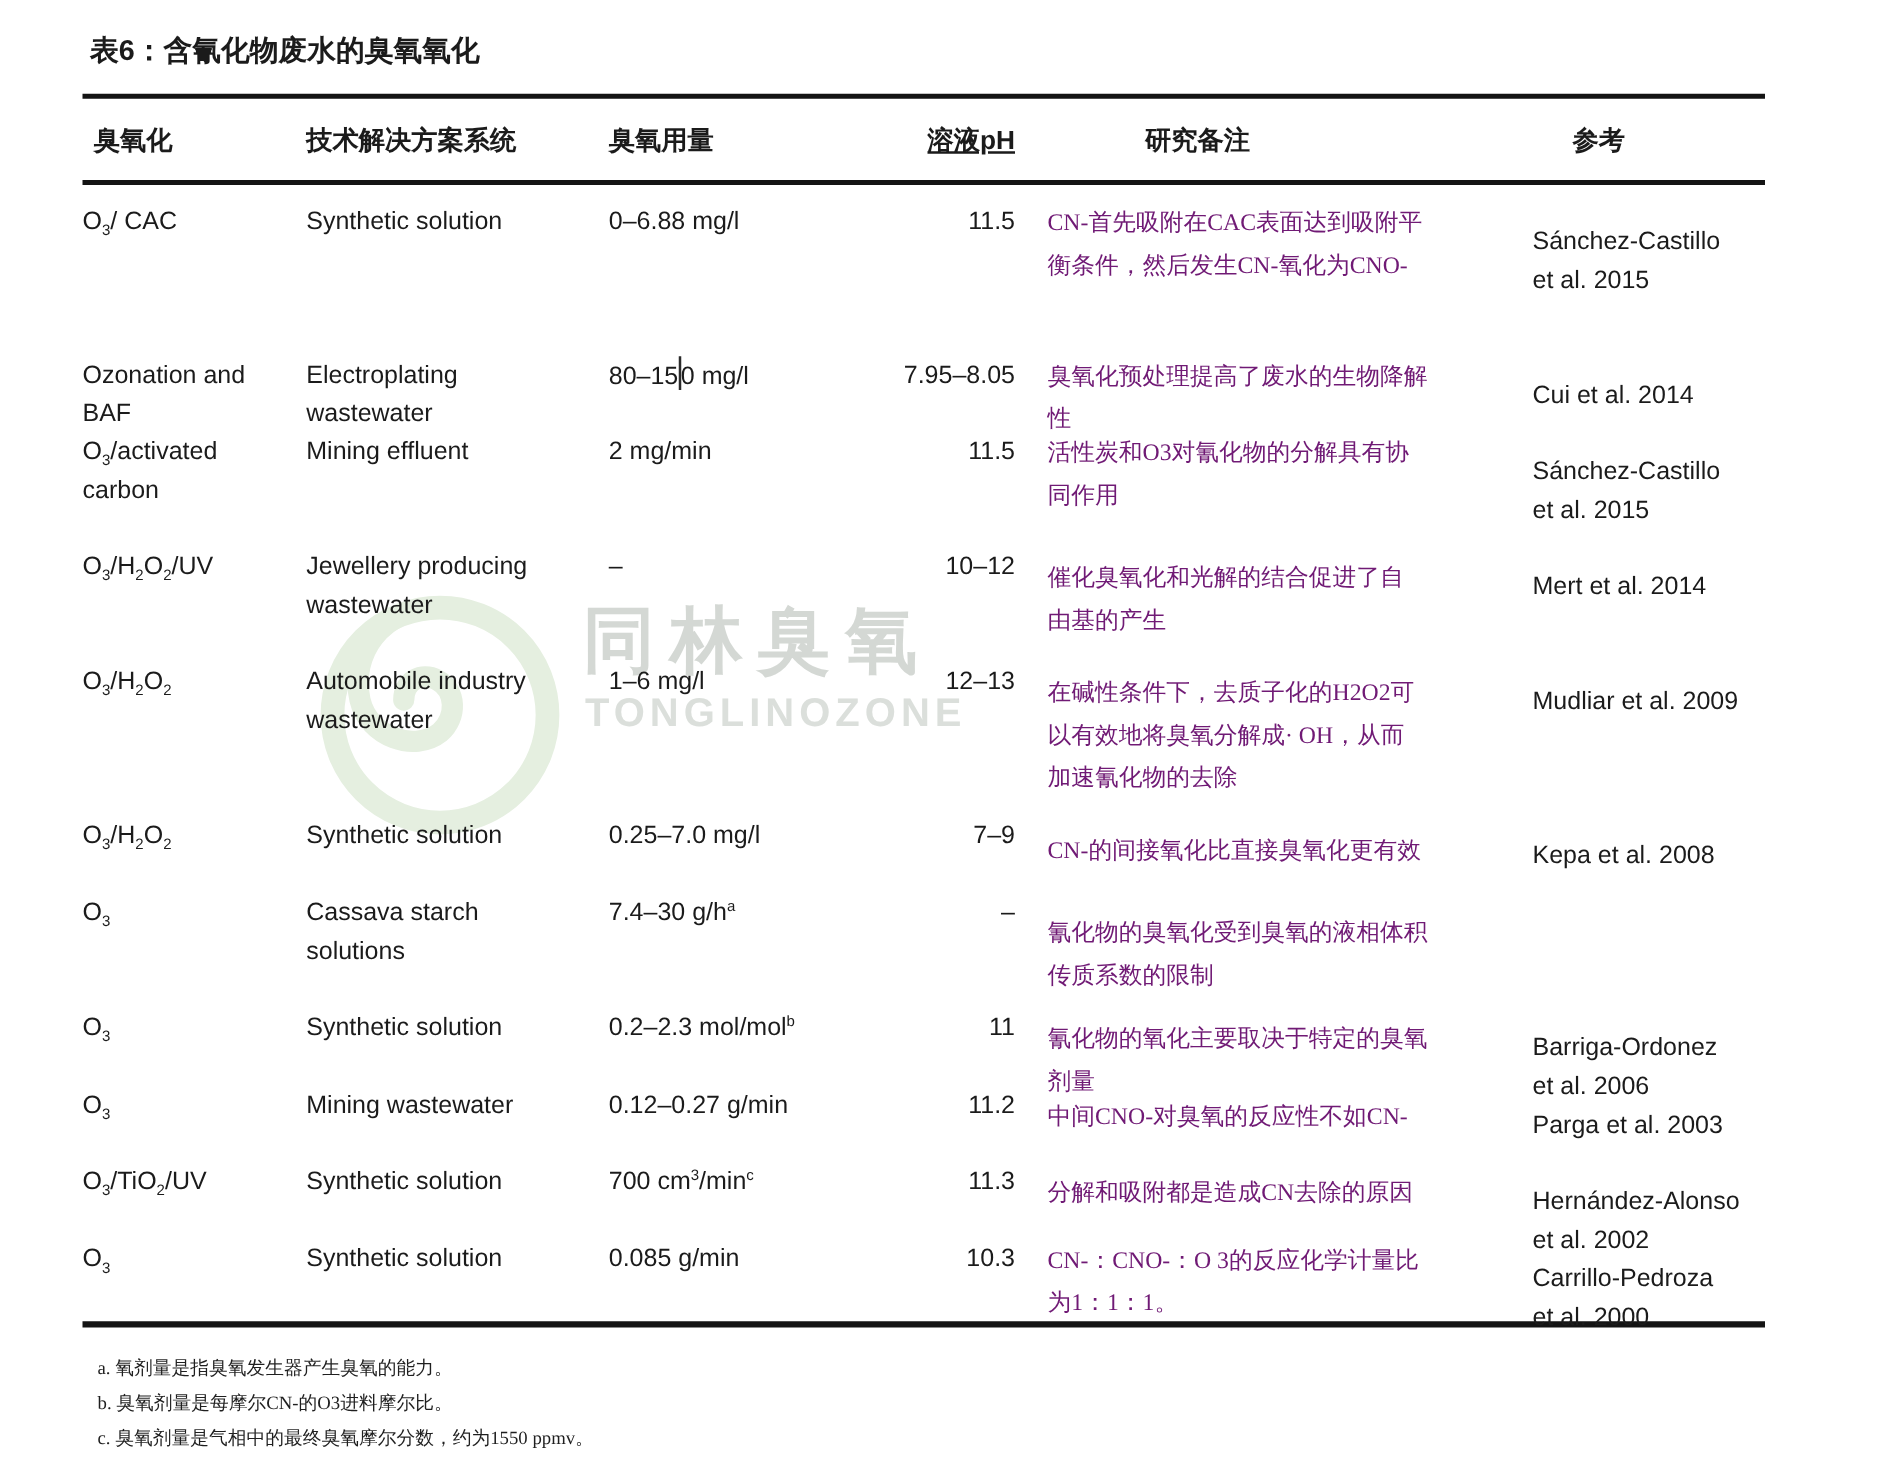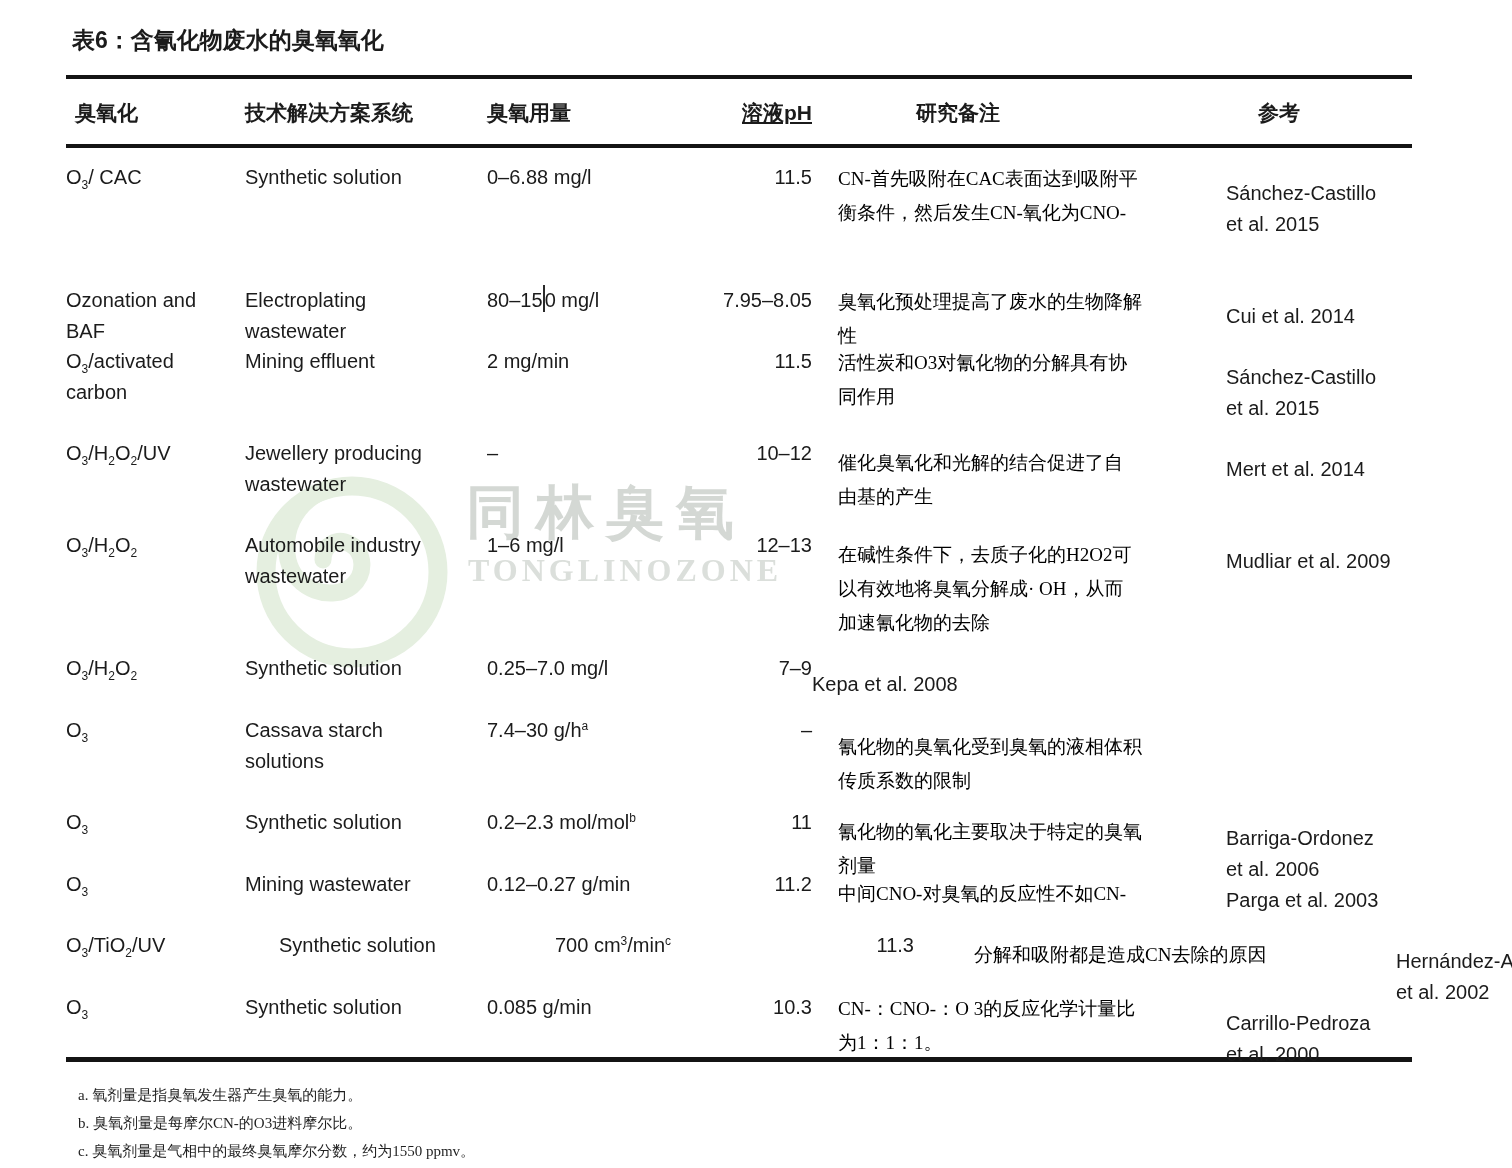--- a/index.html
+++ b/index.html
@@ -14,21 +14,20 @@
   .wm-logo { position:absolute; left:252px; top:468px; }
   .wm-cn {
     position:absolute; left:466px; top:474px;
     font-size:58px; font-weight:700; letter-spacing:12px;
     color:rgba(176,184,177,0.55);
   }
   .wm-en {
     position:absolute; left:468px; top:552px;
     font-size:32px; font-weight:600; letter-spacing:4px;
     color:rgba(189,196,190,0.55);
-    font-family:Liberation Serif, serif;
   }
 
   
   .title {
     position:absolute; left:72px; top:25px; z-index:1;
     font-size:23px; font-weight:700;
   }
   .rule { position:absolute; left:66px; width:1346px; background:#141414; z-index:1; }
   .rule-top    { top:75px;   height:4px; }
   .rule-mid    { top:144px;  height:4px; }
@@ -51,28 +50,28 @@
   .row { align-items:start; font-size:20px; }
   .row:nth-child(1)  { height:123px; }
   .row:nth-child(2)  { height:61px; }
   .row:nth-child(3)  { height:92px; }
   .row:nth-child(4)  { height:92px; }
   .row:nth-child(5)  { height:123px; }
   .row:nth-child(6)  { height:62px; }
   .row:nth-child(7)  { height:92px; }
   .row:nth-child(8)  { height:62px; }
   .row:nth-child(9)  { height:61px; }
-  .row:nth-child(10) { height:62px;gap:34px; }
+  .row:nth-child(10) { height:62px; }
   .row:nth-child(11) { height:66px; }
 
   .cell { line-height:31px; white-space:pre-line; }
   .c4 { text-align:right; }
   .c5 {
     font-family:"Liberation Serif", serif;
-    font-size:19px; line-height:34px; color:#000000;
+    font-size:19px; line-height:34px; color:#701a75;
     padding-left:26px; padding-right:60px;
   }
   .c6 { line-height:31px;margin-top:16px; }
   .row:nth-child(4) .c5, .row:nth-child(5) .c5, .row:nth-child(8) .c5,
   .row:nth-child(9) .c5, .row:nth-child(10) .c5 { padding-top:8px; }
   .row:nth-child(6) .c5 { padding-top:11px; }
   .row:nth-child(7) .c5 { padding-top:15px; }
 
   sub, sup { font-size:12px; line-height:0; }
   sub { vertical-align:-5px; }
@@ -171,20 +170,21 @@
         <div class="cell c5">在碱性条件下，去质子化的H2O2可
 以有效地将臭氧分解成· OH，从而
 加速氰化物的去除</div>
         <div class="cell c6">Mudliar et al. 2009</div>
       </div>
       <div class="row grid">
         <div class="cell c1">O<sub>3</sub>/H<sub>2</sub>O<sub>2</sub></div>
         <div class="cell c2">Synthetic solution</div>
         <div class="cell c3">0.25–7.0 mg/l</div>
         <div class="cell c4">7–9</div>
+        <div class="cell c5">CN-的间接氧化比直接臭氧化更有效</div>
         <div class="cell c6">Kepa et al. 2008</div>
       </div>
       <div class="row grid">
         <div class="cell c1">O<sub>3</sub></div>
         <div class="cell c2">Cassava starch
 solutions</div>
         <div class="cell c3">7.4–30 g/h<sup>a</sup></div>
         <div class="cell c4">–</div>
         <div class="cell c5">氰化物的臭氧化受到臭氧的液相体积
 传质系数的限制</div>

